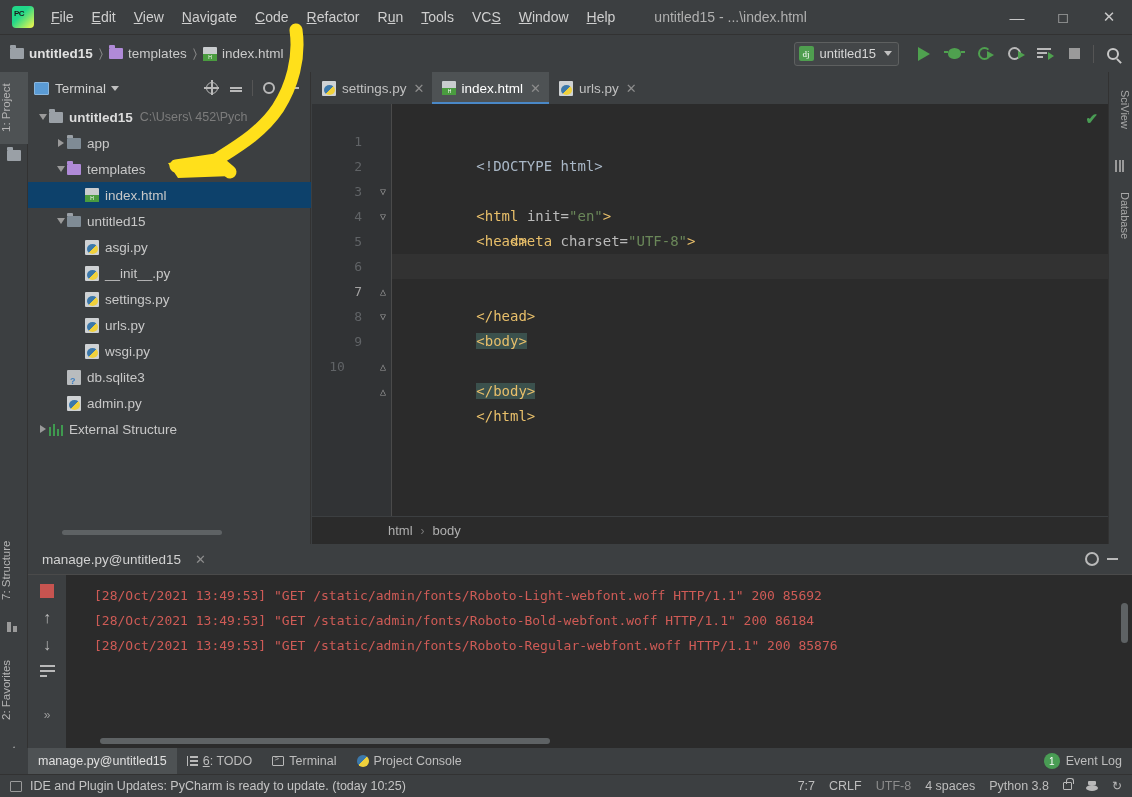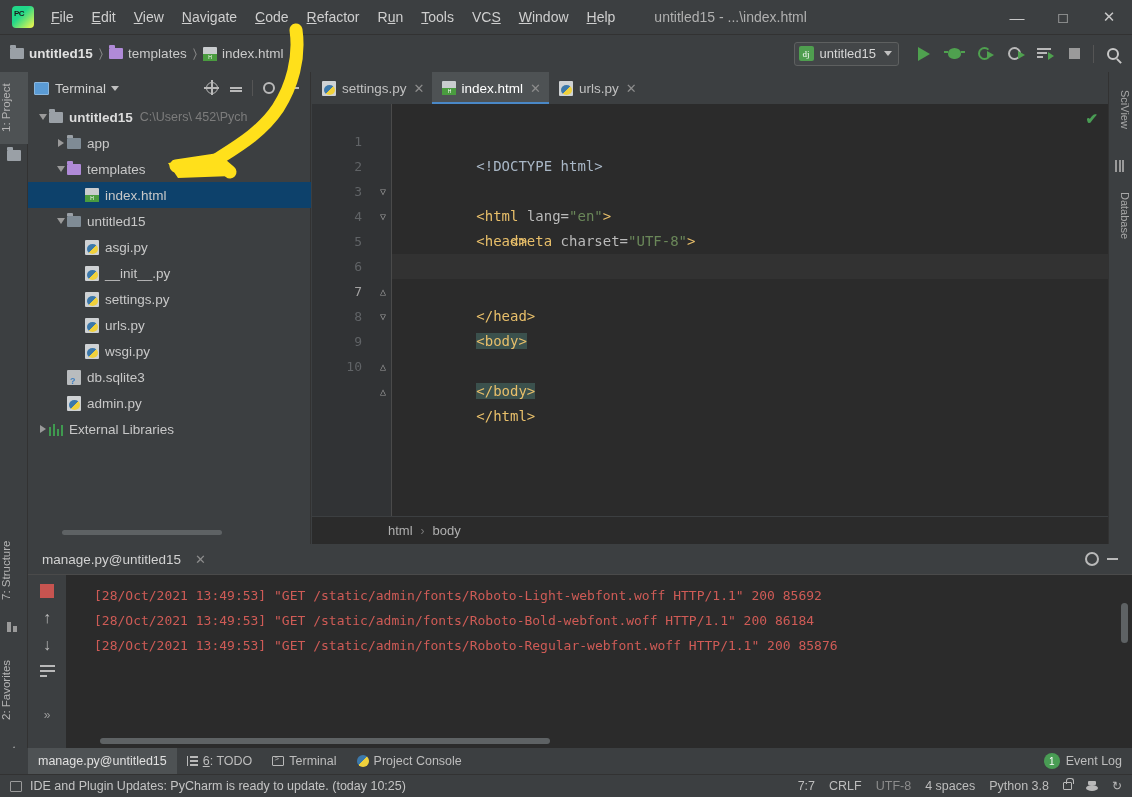--- a/index.html
+++ b/index.html
@@ -523,21 +523,21 @@
       <div class="tnode" style="padding-left:8px;">
         <span class="tw">
             <i class="arr-r"></i>
           </span>
         <span class="ico-lib">
             <b style="height:9px;"></b>
             <b style="height:12px;"></b>
             <b style="height:7px;"></b>
             <b style="height:11px;"></b>
           </span>
-        <span class="tlbl">External Libraries</span>
+        <span class="tlbl">External Structure</span>
       </div>
     </div>
 
     <div class="h-scroll"></div>
   </div>
 
   <div class="editor-area">
     <div class="tabs">
       <div class="tab">
         <span class="ico-py"></span>
@@ -562,21 +562,21 @@
       <div class="check-ok">✔</div>
 
       <div class="code">
         <div class="ln">
           <span class="lnum" style="left:-80px;">1</span>
           <span class="dt">&lt;!DOCTYPE html&gt;</span>
         </div>
         <div class="ln">
           <span class="lnum" style="left:-80px;">2</span>
           <span class="fold" style="left:-14px;">▽</span>
-          <span class="tg">&lt;html</span><span class="at"> lang=</span><span class="av">"en"</span><span class="tg">&gt;</span>
+          <span class="tg">&lt;html</span><span class="at"> init=</span><span class="av">"en"</span><span class="tg">&gt;</span>
         </div>
         <div class="ln">
           <span class="lnum" style="left:-80px;">3</span>
           <span class="fold" style="left:-14px;">▽</span>
           <span class="tg">&lt;head&gt;</span>
         </div>
         <div class="ln">
           <span class="lnum" style="left:-80px;">4</span>
           <span>    </span><span class="tg">&lt;meta</span><span class="at"> charset=</span><span class="av">"UTF-8"</span><span class="tg">&gt;</span>
         </div>
@@ -596,21 +596,21 @@
         </div>
         <div class="ln">
           <span class="lnum" style="left:-80px;">8</span>
         </div>
         <div class="ln">
           <span class="lnum" style="left:-80px;">9</span>
           <span class="fold" style="left:-14px;">△</span>
           <span class="tg hl-tag">&lt;/body&gt;</span>
         </div>
         <div class="ln">
-          <span class="lnum" style="left:-80px;">10</span>
+          <span class="lnum" style="left:-80px;text-align:center;">10</span>
           <span class="fold" style="left:-14px;">△</span>
           <span class="tg">&lt;/html&gt;</span>
         </div>
       </div>
 
       <div class="code-crumb">
         <span class="cc-item">html</span>
         <span class="cc-sep">›</span>
         <span class="cc-item">body</span>
       </div>

